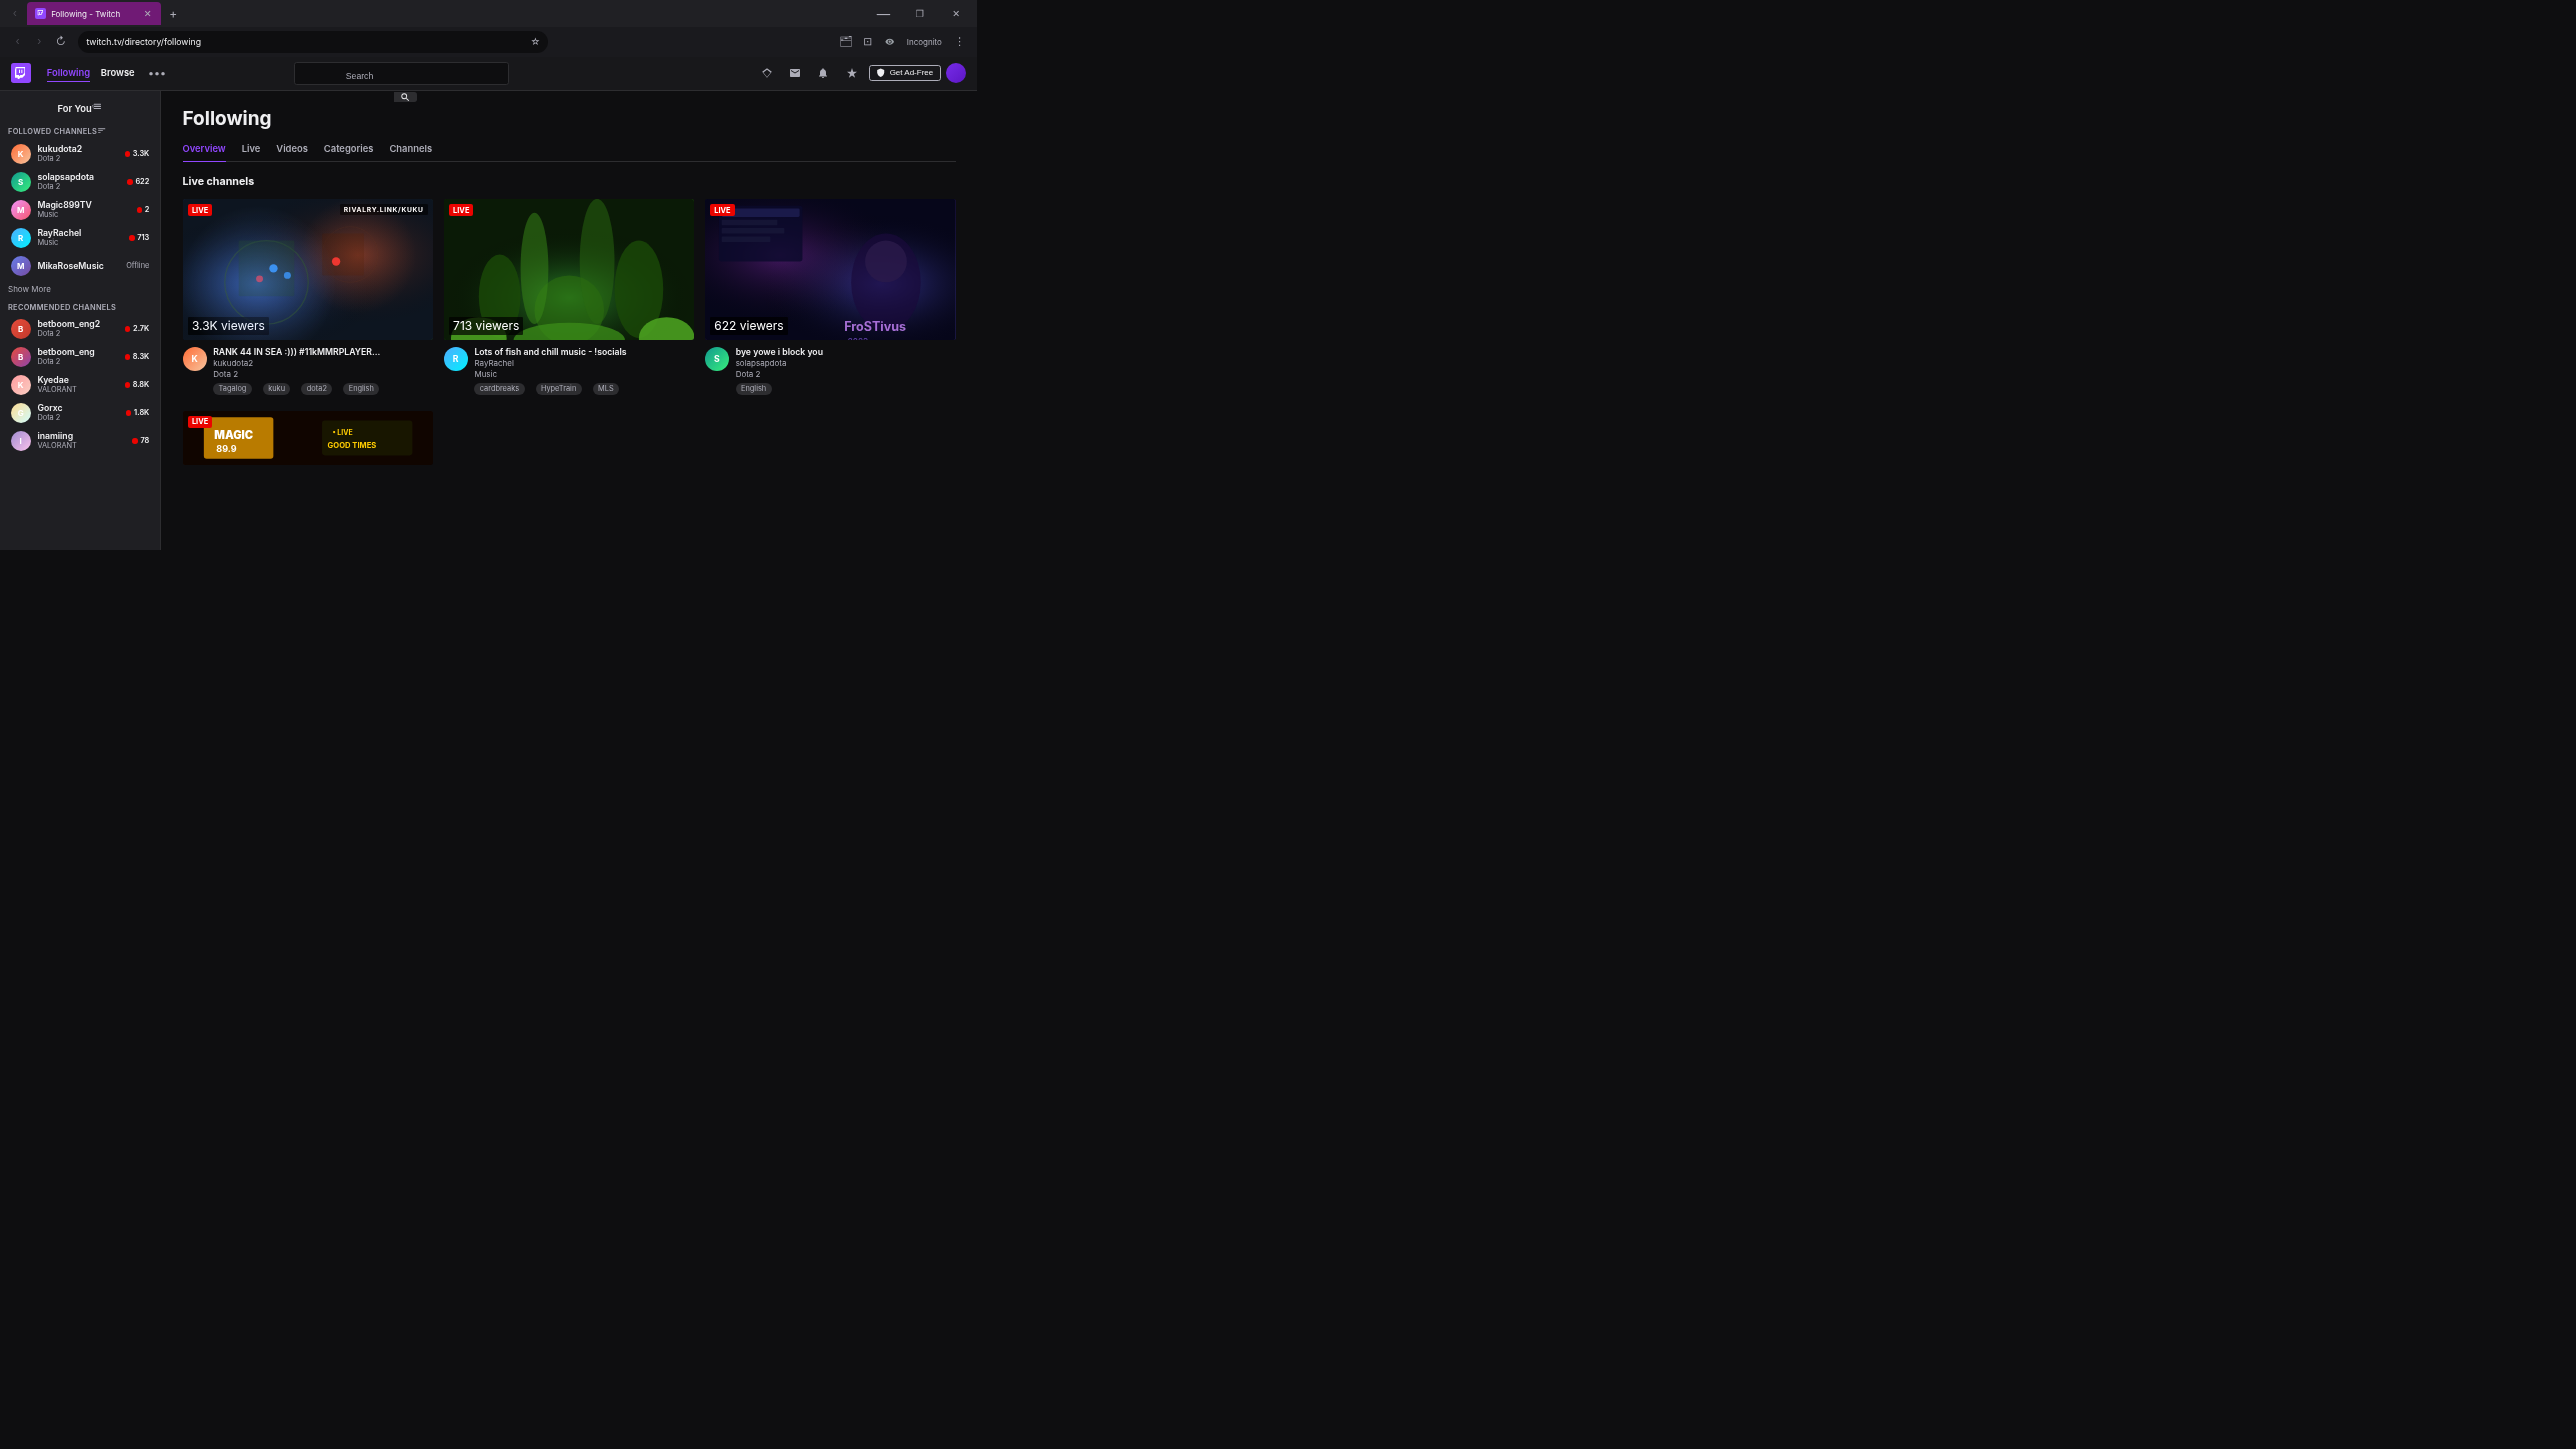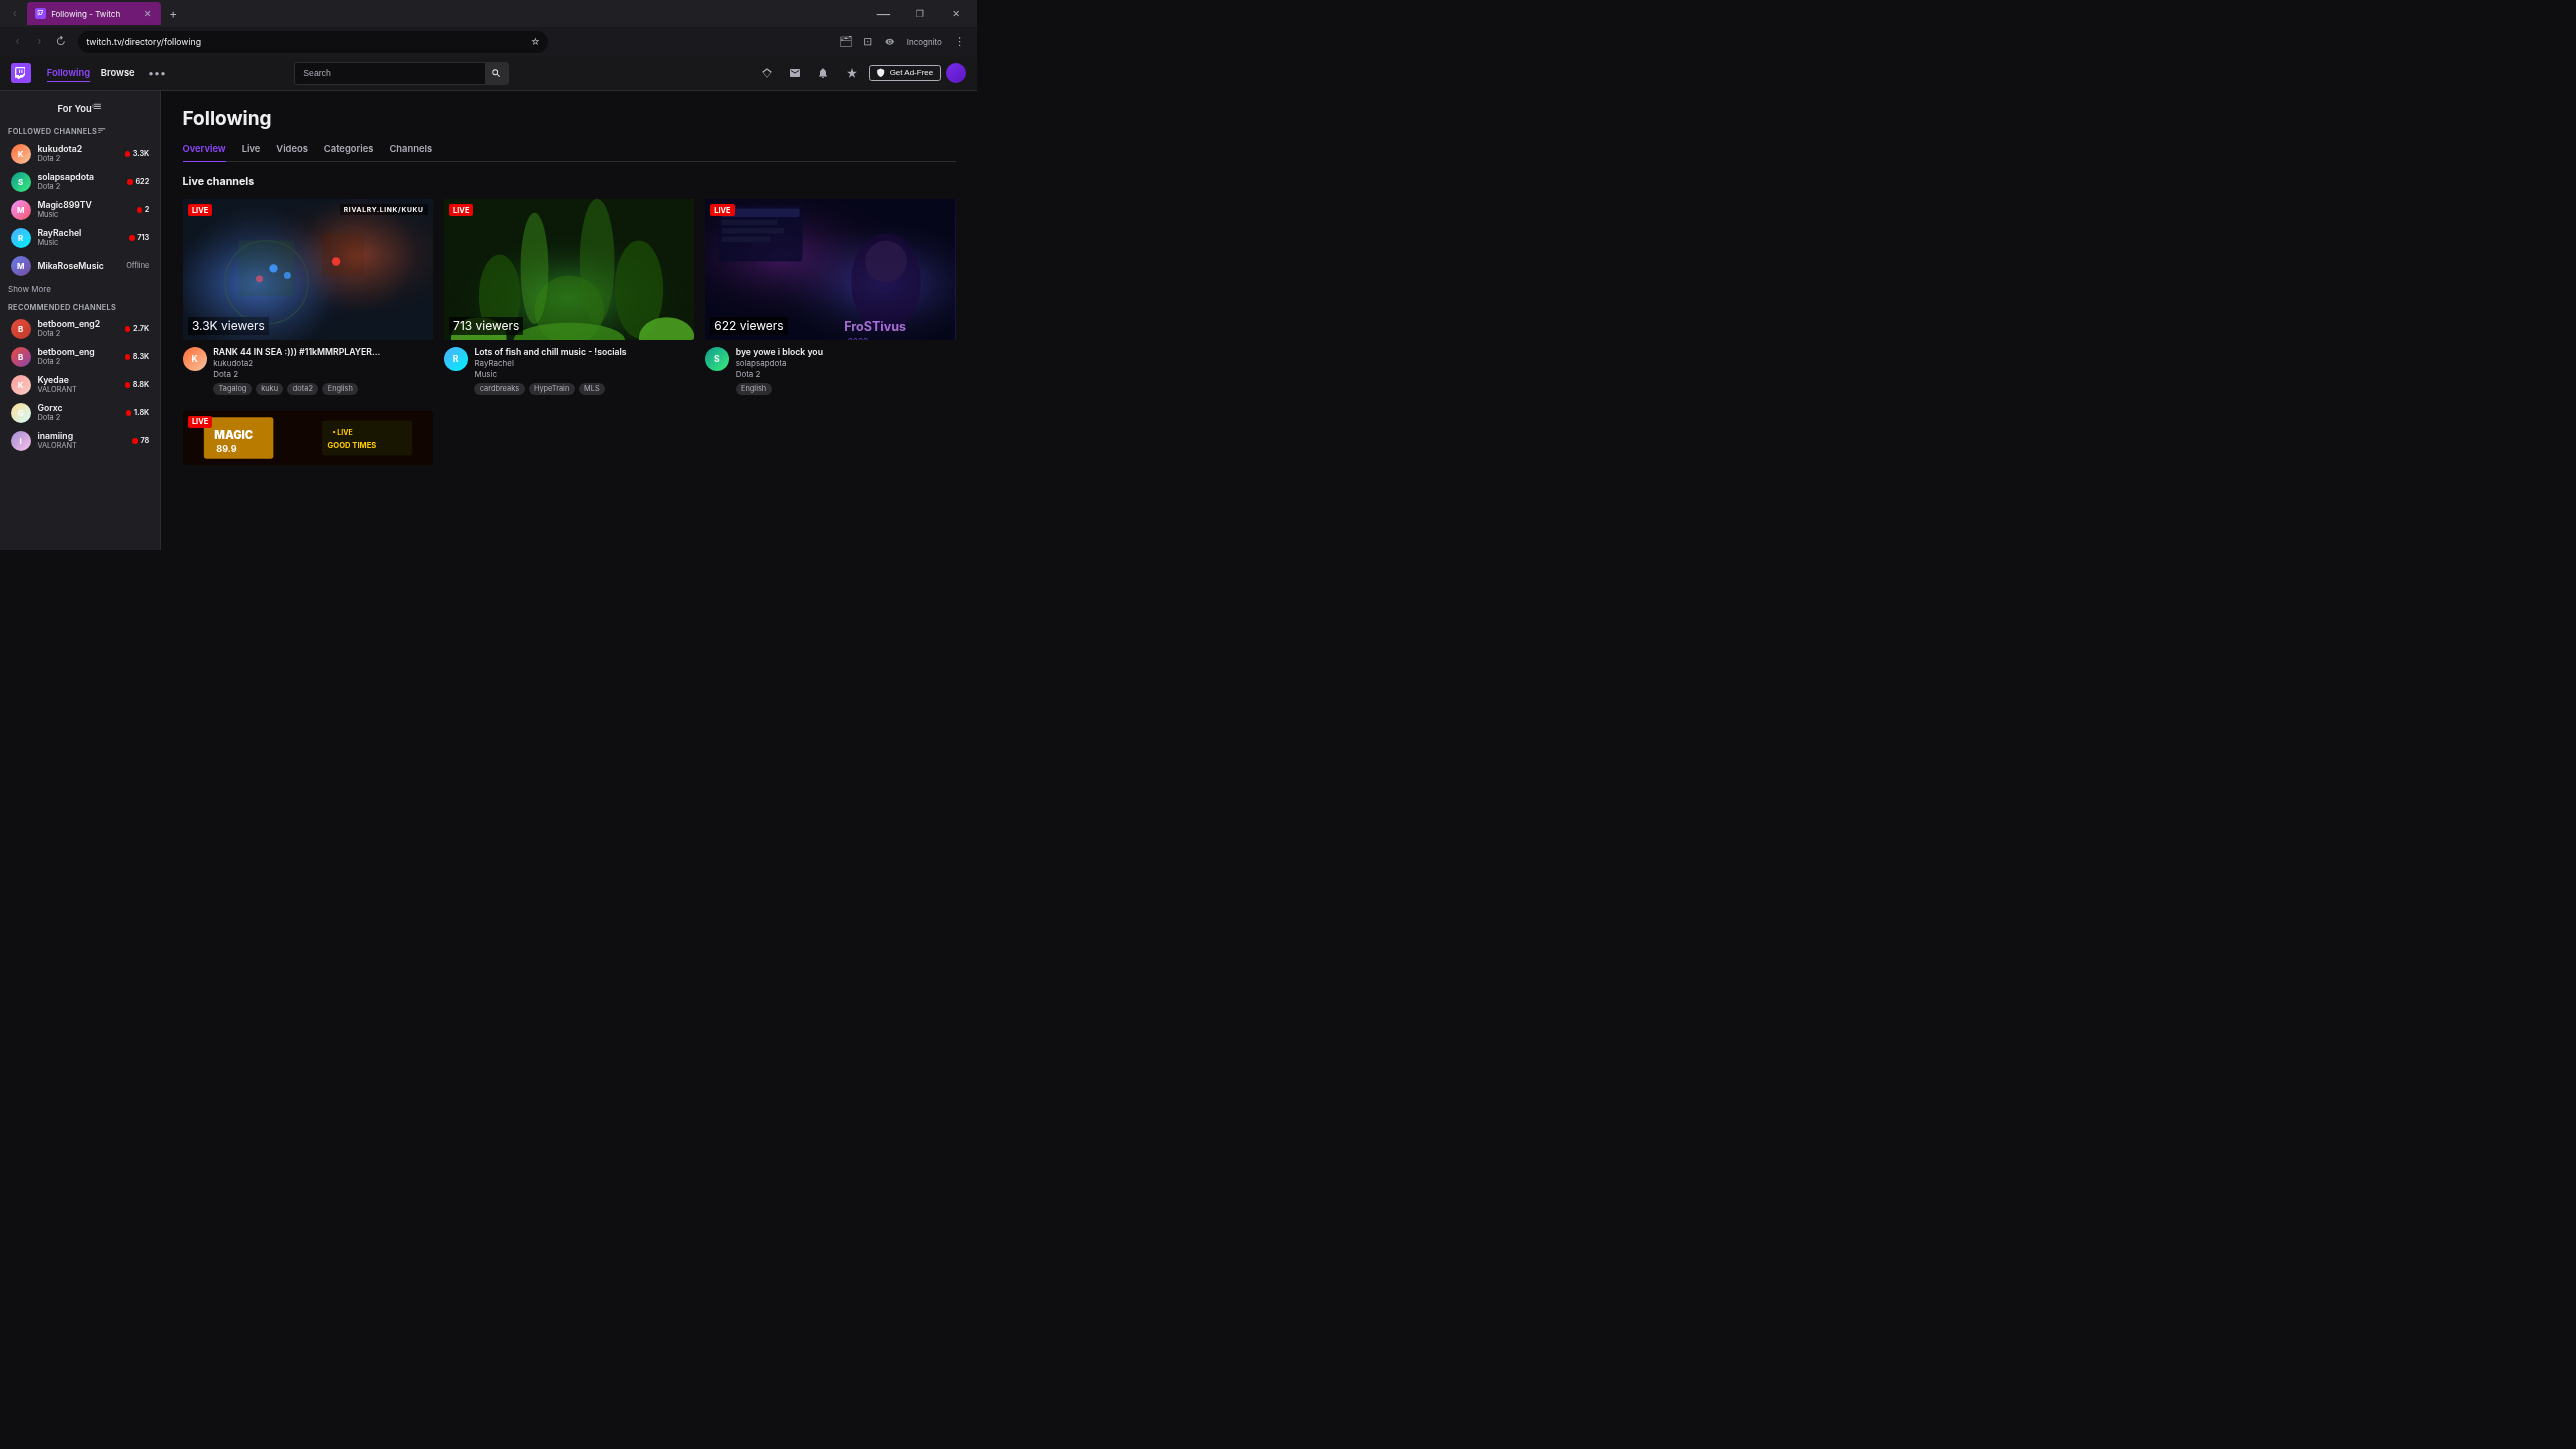--- a/index.html
+++ b/index.html
@@ -230,20 +230,21 @@
       display: flex;
       align-items: center;
       background: #0e0e10;
       border: 0.7px solid #2d2d30;
       border-radius: 2.7px;
       padding: 8px 8px;
       height: 23px;
       gap: 11px;
       min-width: 215px;
       margin: 0 auto;
+      flex-direction: column;
     }
     .search-bar input {
       background: none;
       border: none;
       outline: none;
       color: #efeff1;
       font-size: 8.7px;
       flex: 1;
     }
     .search-bar input::placeholder { color: #adadb8; }
@@ -547,21 +548,21 @@
       margin-bottom: 1.3px;
     }
     .stream-game {
       font-size: 8px;
       color: #adadb8;
       margin-bottom: 4px;
     }
     .stream-tags {
       display: flex;
       flex-wrap: wrap;
-      gap: 4px;
+      gap: 11px;
     }
     .stream-tag {
       background: #2d2d30;
       color: #adadb8;
       font-size: 7.4px;
       padding: 1.3px 5.4px;
       border-radius: 6.7px;
     }
 
     

